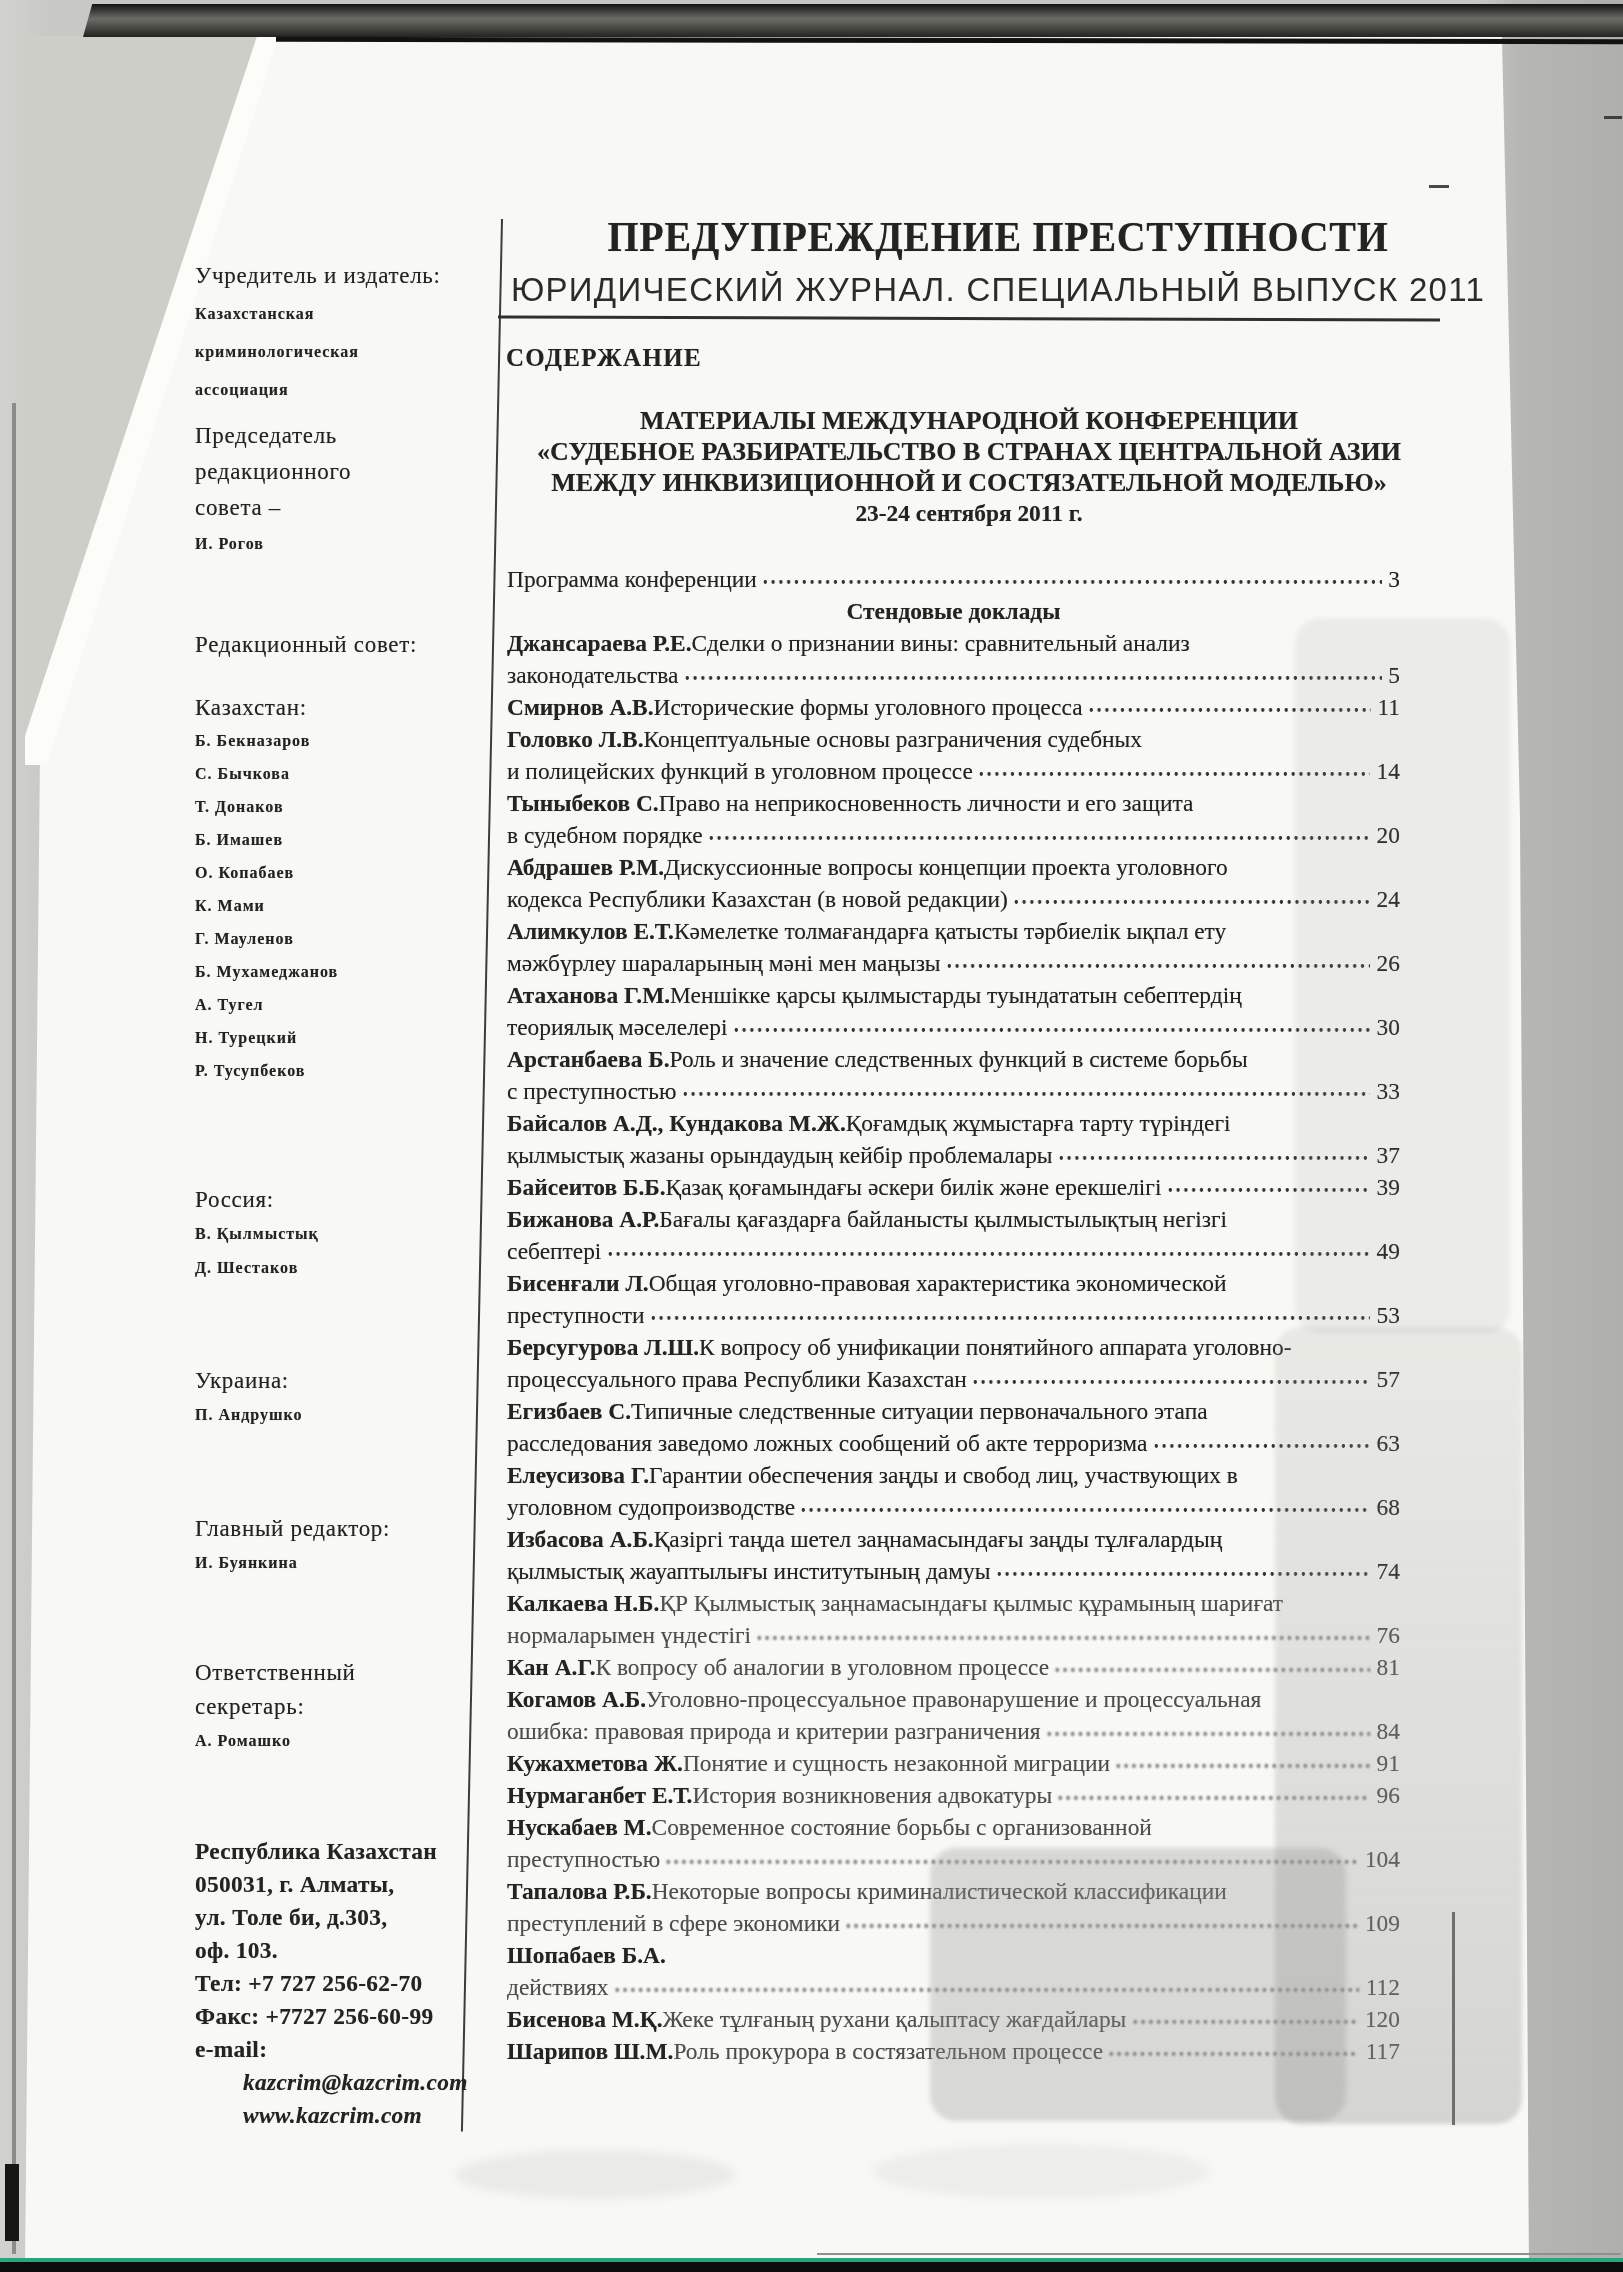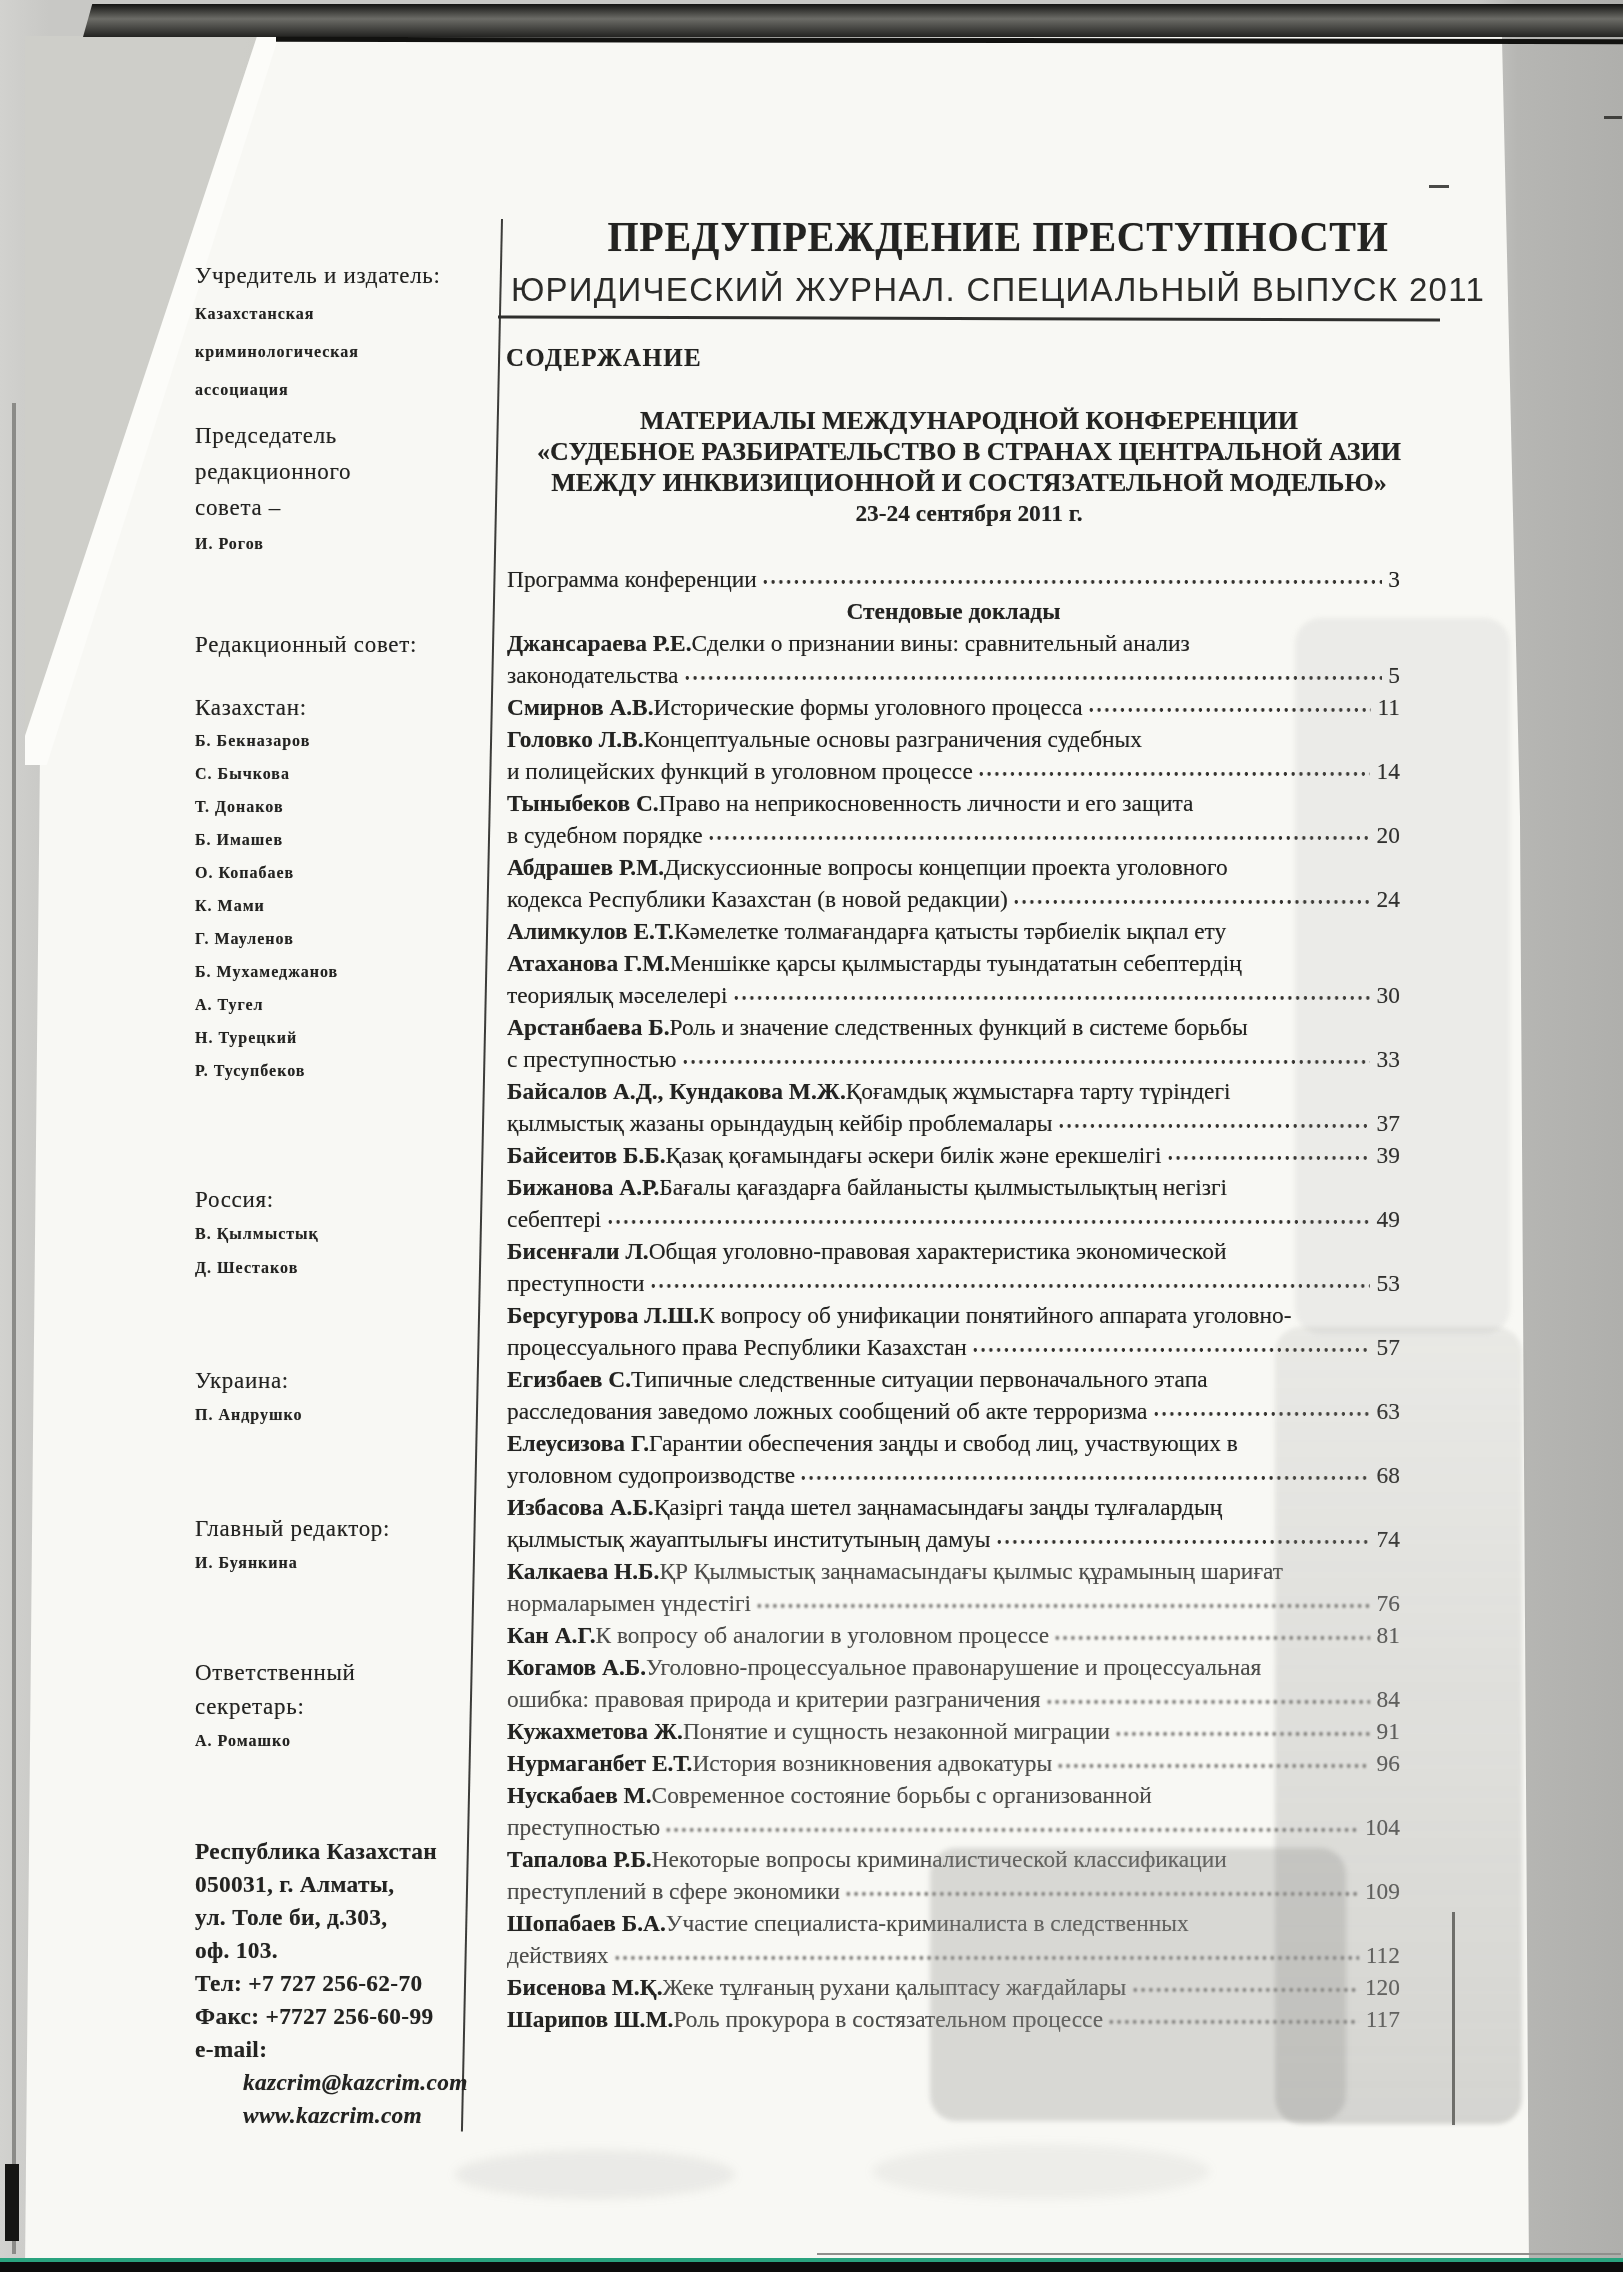--- a/index.html
+++ b/index.html
@@ -229,20 +229,25 @@
           <span class="nb">кодекса Республики Казахстан (в новой редакции)</span>
           <span class="dots"></span>
           <span class="pg nb">24</span>
         </div>
       </div>
       <div class="toc-entry">
         <div class="toc-line">
           <span class="auth">Алимкулов Е.Т.</span>
           <span class="nb">  Кәмелетке толмағандарға қатысты тәрбиелік ықпал ету</span>
         </div>
+        <div class="toc-line">
+          <span class="nb">мәжбүрлеу шараларының мәні мен маңызы</span>
+          <span class="dots"></span>
+          <span class="pg nb">26</span>
+        </div>
       </div>
       <div class="toc-entry">
         <div class="toc-line">
           <span class="auth">Атаханова Г.М.</span>
           <span class="nb"> Меншікке қарсы қылмыстарды туындататын себептердің</span>
         </div>
         <div class="toc-line">
           <span class="nb">теориялық мәселелері</span>
           <span class="dots"></span>
           <span class="pg nb">30</span>
@@ -408,21 +413,20 @@
         </div>
         <div class="toc-line">
           <span class="nb">преступлений в сфере экономики</span>
           <span class="dots"></span>
           <span class="pg nb">109</span>
         </div>
       </div>
       <div class="toc-entry smudged">
         <div class="toc-line">
           <span class="auth">Шопабаев Б.А.</span>
-          <span class="nb"> Участие специалиста-криминалиста в следственных</span>
         </div>
         <div class="toc-line">
           <span class="nb">действиях</span>
           <span class="dots"></span>
           <span class="pg nb">112</span>
         </div>
       </div>
       <div class="toc-entry smudged">
         <div class="toc-line">
           <span class="auth">Бисенова М.Қ.</span>

